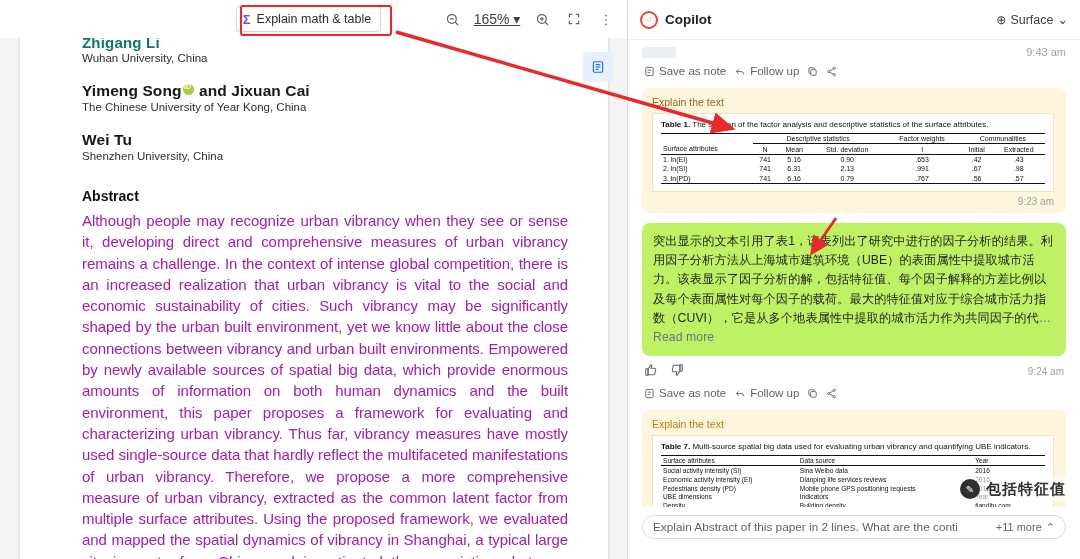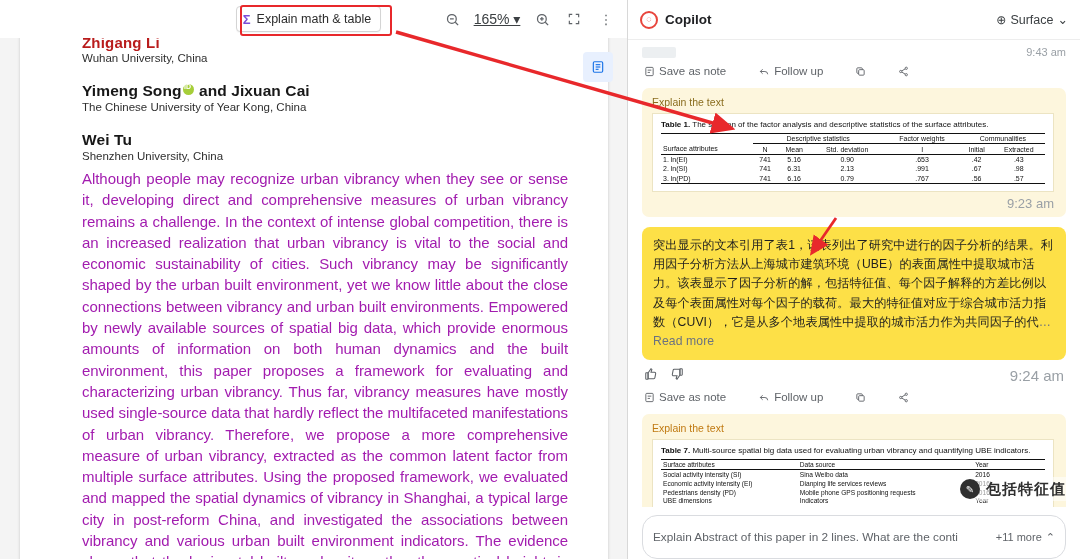--- a/index.html
+++ b/index.html
@@ -48,21 +48,21 @@
   }
   .zoom-label { font-size: 14px; color: #3c4043; min-width: 48px; text-align: center; text-decoration: underline; }
 
   .pdf-page {
     position: absolute; top: 20px; left: 20px; width: 588px; height: 560px;
     background: #ffffff;
     box-shadow: 0 0 3px rgba(0,0,0,.18);
     padding: 14px 40px 0 62px;
     overflow: hidden;
   }
-  .author-faint { color: #b91c1c; font-size: 15px; font-weight: bold; letter-spacing: .2px; }
+  .author-faint { color: #0f766e; font-size: 15px; font-weight: bold; letter-spacing: .2px; }
   .aff { font-size: 11.5px; color: #2f2f2f; margin-top: 1px; }
   .author-line { font-size: 15.5px; font-weight: bold; color: #171717; margin-top: 18px; letter-spacing: .1px; }
   .orcid {
     display: inline-block; width: 11px; height: 11px; border-radius: 50%;
     background: #a6ce39; vertical-align: 1px; margin: 0 1px;
     position: relative;
   }
   .orcid::after {
     content: "iD"; position: absolute; left: 1.5px; top: -1.5px;
     font-size: 7px; color: #fff; font-weight: bold;
@@ -108,67 +108,67 @@
 
   .cp-scroll {
     flex: 1; overflow: hidden; padding: 6px 14px 0 14px; position: relative;
     background: #fff;
   }
   .msg-top-fade { font-size: 11px; color: #9aa0a6; text-align: right; }
   .partial-row { display: flex; align-items: center; gap: 5px; color: #c9ccd1; font-size: 12px; }
   .partial-bar { width: 34px; height: 11px; background: #eceff1; border-radius: 2px; }
 
   .action-row {
-    display: flex; align-items: center; gap: 32px;
+    display: flex; align-items: center; gap: 8px;
     padding: 7px 2px 9px 2px; font-size: 11.5px; color: #5f6368;
   }
   .action-row .item { display: flex; align-items: center; gap: 4px; cursor: pointer; }
 
   .card {
     border-radius: 7px; padding: 8px 12px 6px 10px; margin-top: 2px;
     position: relative;
   }
   .card-yellow { background: #fdf6dd; }
   .card-label { font-size: 10.5px; color: #8a6d1f; margin-bottom: 5px; }
   .card-label-2 { font-size: 10.5px; color: #c07a12; margin-bottom: 5px; }
-  .ts { font-size: 13px; color: #9aa0a6; text-align: right; margin-top: 4px; }
+  .ts { font-size: 10px; color: #9aa0a6; text-align: right; margin-top: 4px; }
 
   
   .tbl-wrap { background: #fff; border: 1px solid #ece4c3; padding: 6px 8px 7px 8px; }
   .tbl-cap { font-size: 8px; color: #111; margin-bottom: 4px; }
   .tbl-cap b { font-weight: bold; }
   table.mini { width: 100%; border-collapse: collapse; font-size: 7px; color: #111; }
   table.mini td, table.mini th { padding: 1.2px 2px; text-align: center; font-weight: normal; }
   table.mini th.grp { border-bottom: .6px solid #111; }
   table.mini tr.head-top td, table.mini tr.head-top th { border-top: .8px solid #111; }
   table.mini tr.head-bot td { border-bottom: .6px solid #111; }
   table.mini tr.last td { border-bottom: .8px solid #111; }
   table.mini td.lbl, table.mini th.lbl { text-align: left; }
 
   .bubble-cn {
-    background: #fde047; border-radius: 8px; padding: 9px 11px;
+    background: #bef264; border-radius: 8px; padding: 9px 11px;
     font-size: 12.2px; line-height: 1.58; color: #1f1f1f; margin-top: 10px;
     letter-spacing: .1px;
   }
   .readmore { color: #6b7280; }
   .react-row { display: flex; align-items: center; gap: 12px; padding: 7px 2px 0 2px; color: #5f6368; font-size: 13px; }
-  .react-row .ts2 { margin-left: auto; font-size: 15px; color: #9aa0a6; }
+  .react-row .ts2 { margin-left: auto; font-size: 10px; color: #9aa0a6; }
 
   
   table.mini2 { width: 100%; border-collapse: collapse; font-size: 6.6px; color: #111; }
   table.mini2 td, table.mini2 th { padding: .9px 2px; text-align: left; font-weight: normal; }
   table.mini2 tr.h td { border-top: .8px solid #111; border-bottom: .6px solid #111; }
   td.r { text-align: right; }
 
   .composer {
     position: absolute; left: 0; right: 0; bottom: 0; height: 52px;
     background: #fff; padding: 8px 14px 12px 14px;
   }
   .composer-inner {
-    height: 44px; border: 1px solid #dadce0; border-radius: 15px;
+    height: 24px; border: 1px solid #dadce0; border-radius: 15px;
     display: flex; align-items: center; padding: 0 10px;
     font-size: 11.8px; color: #5f6368; background: #fff;
   }
   .plus-more { margin-left: auto; display: flex; align-items: center; gap: 4px; color: #5f6368; font-size: 11px; }
 
   
   .watermark {
     position: absolute; right: 8px; bottom: 58px; z-index: 30;
     display: flex; align-items: center; gap: 6px;
     background: rgba(255,255,255,.55); padding: 2px 6px; border-radius: 4px;
@@ -231,20 +231,21 @@
       <div class="aff">Wuhan University, China</div>
 
       <div class="author-line">
         <span>Yimeng Song</span><span class="orcid"></span><span> and Jixuan Cai</span>
       </div>
       <div class="aff">The Chinese University of Year Kong, China</div>
 
       <div class="author-line">Wei Tu</div>
       <div class="aff">Shenzhen University, China</div>
 
+      <div class="section-h">Abstract</div>
       <div class="abstract-body">Although people may recognize urban vibrancy when they see or sense it, developing direct and comprehensive measures of urban vibrancy remains a challenge. In the context of intense global competition, there is an increased realization that urban vibrancy is vital to the social and economic sustainability of cities. Such vibrancy may be significantly shaped by the urban built environment, yet we know little about the close connections between vibrancy and urban built environments. Empowered by newly available sources of spatial big data, which provide enormous amounts of information on both human dynamics and the built environment, this paper proposes a framework for evaluating and characterizing urban vibrancy. Thus far, vibrancy measures have mostly used single-source data that hardly reflect the multifaceted manifestations of urban vibrancy. Therefore, we propose a more comprehensive measure of urban vibrancy, extracted as the common latent factor from multiple surface attributes. Using the proposed framework, we evaluated and mapped the spatial dynamics of vibrancy in Shanghai, a typical large city in post-reform China, and investigated the associations between vibrancy and various urban built environment indicators. The evidence shows that the horizontal built-up density, rather than vertical height, is the leading generator of vibrancy in Shanghai, followed by the</div>
 
       <div class="rule"></div>
       <div class="corr-h">Corresponding author:</div>
 
     </div>
 
     <div class="side-tab">
       <svg width="14" height="14" viewBox="0 0 24 24" fill="none" stroke="#1a73e8" stroke-width="2">
         <rect x="4" y="3" width="16" height="18" rx="2"></rect>

